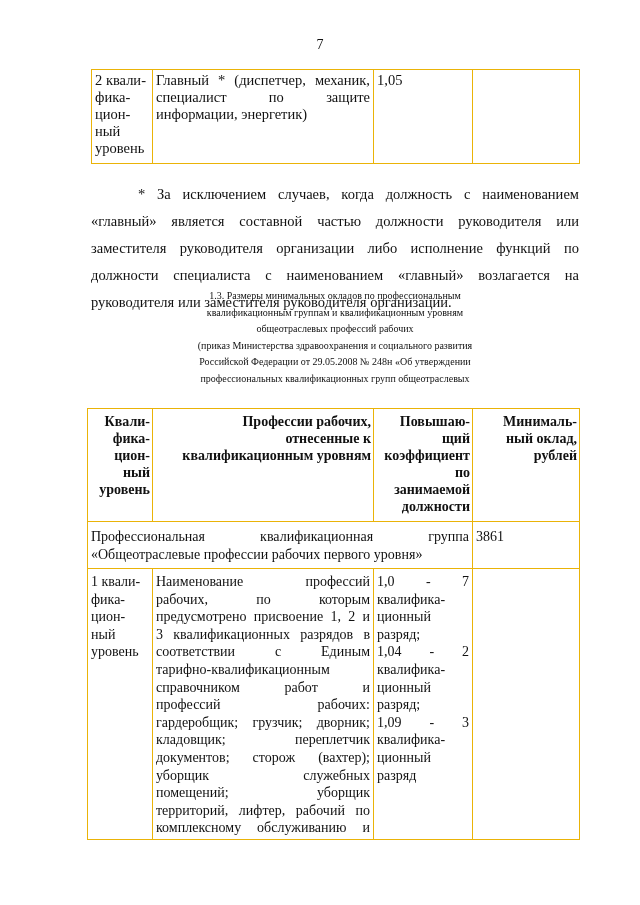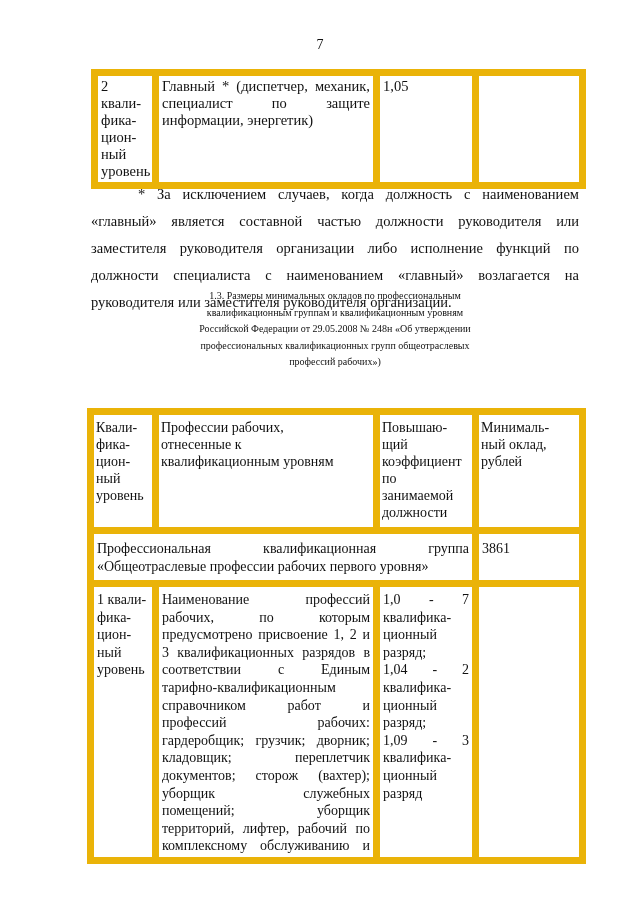--- a/index.html
+++ b/index.html
@@ -1,27 +1,27 @@
 <!DOCTYPE html>
 <html><head>
 <meta charset="utf-8">
 <style>
   html, body { margin: 0; padding: 0; background: #ffffff; }
   body { width: 640px; height: 905px; position: relative; overflow: hidden;
          font-family: "Liberation Serif", "DejaVu Serif", serif; color: #111; font-size: 14.5px; line-height: 17px; }
   .page-num { position: absolute; top: 36px; left: 0; width: 640px; text-align: center; font-size: 14px; }
   table { border-collapse: collapse; position: absolute; table-layout: fixed; }
-  td, th { border: 7px solid #eab308; vertical-align: top; padding: 2px 3px; }
+  td, th { border: 1px solid #eab308; vertical-align: top; padding: 2px 3px; }
   .t1 { left: 91px; top: 69px; width: 488px; }
   .t1 td { height: 89px; }
   .center { text-align: left; }
   .footnote { position: absolute; left: 91px; top: 181px; width: 488px; text-align: justify; text-indent: 47px; font-size: 14.5px; line-height: 27px; }
   .heading { position: absolute; left: 91px; top: 288px; width: 488px; text-align: center; font-size: 10px; line-height: 16.5px; }
   .t2 { left: 87px; top: 408px; width: 492px; }
-  .t2 th { font-family: "Liberation Serif", "DejaVu Serif", serif; font-weight: normal; text-align: left; font-size: 14px; line-height: 17px; padding: 4px 2px; height: 104px; margin-top: 46px; }
+  .t2 th { font-family: "Liberation Serif", "DejaVu Serif", serif; font-weight: bold; text-align: right; font-size: 14px; line-height: 17px; padding: 4px 2px; height: 104px; margin-top: 46px; }
   .t2 td { font-size: 14px; line-height: 17.6px; }
   .grouprow td { height: 38px; padding-top: 6px; }
   .lvlrow td { height: 260px; padding-top: 4px; }
   .line-j { display: block; text-align: justify; text-align-last: justify; }
   .line-l { display: block; text-align: left; }
 </style>
 </head>
 <body>
 
 <div class="page-num">7</div>
@@ -51,23 +51,24 @@
     <td></td>
   </tr>
 </tbody>
   </table>
 
 <div class="footnote">* За исключением случаев, когда должность с наименованием «главный» является составной частью должности руководителя или заместителя руководителя организации либо исполнение функций по должности специалиста с наименованием «главный» возлагается на руководителя или заместителя руководителя организации.</div>
 
 <div class="heading">
   <div>1.3. Размеры минимальных окладов по профессиональным</div>
   <div>квалификационным группам и квалификационным уровням</div>
+  <div>общеотраслевых профессий рабочих</div>
+  <div>(приказ Министерства здравоохранения и социального развития</div>
   <div>Российской Федерации от 29.05.2008 № 248н «Об утверждении</div>
   <div>профессиональных квалификационных групп общеотраслевых</div>
-  <div>профессий рабочих»)</div>
 </div>
 
 <table class="t2">
   <colgroup>
       <col style="width:65px">
       <col style="width:221px">
       <col style="width:99px">
       <col style="width:107px">
     </colgroup>
   <tbody>

